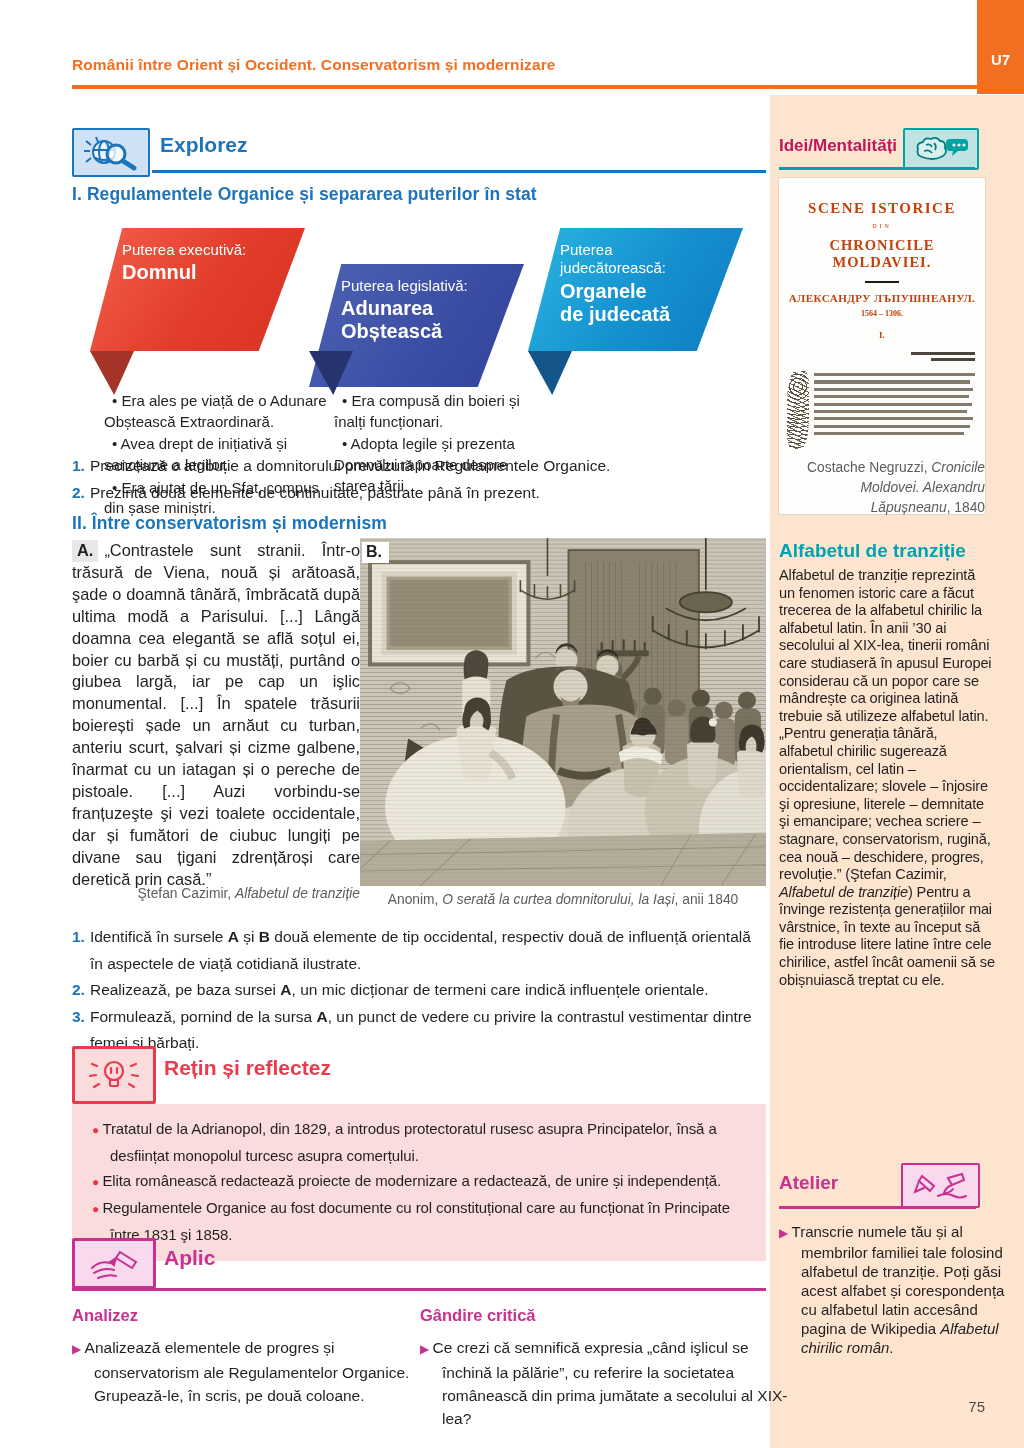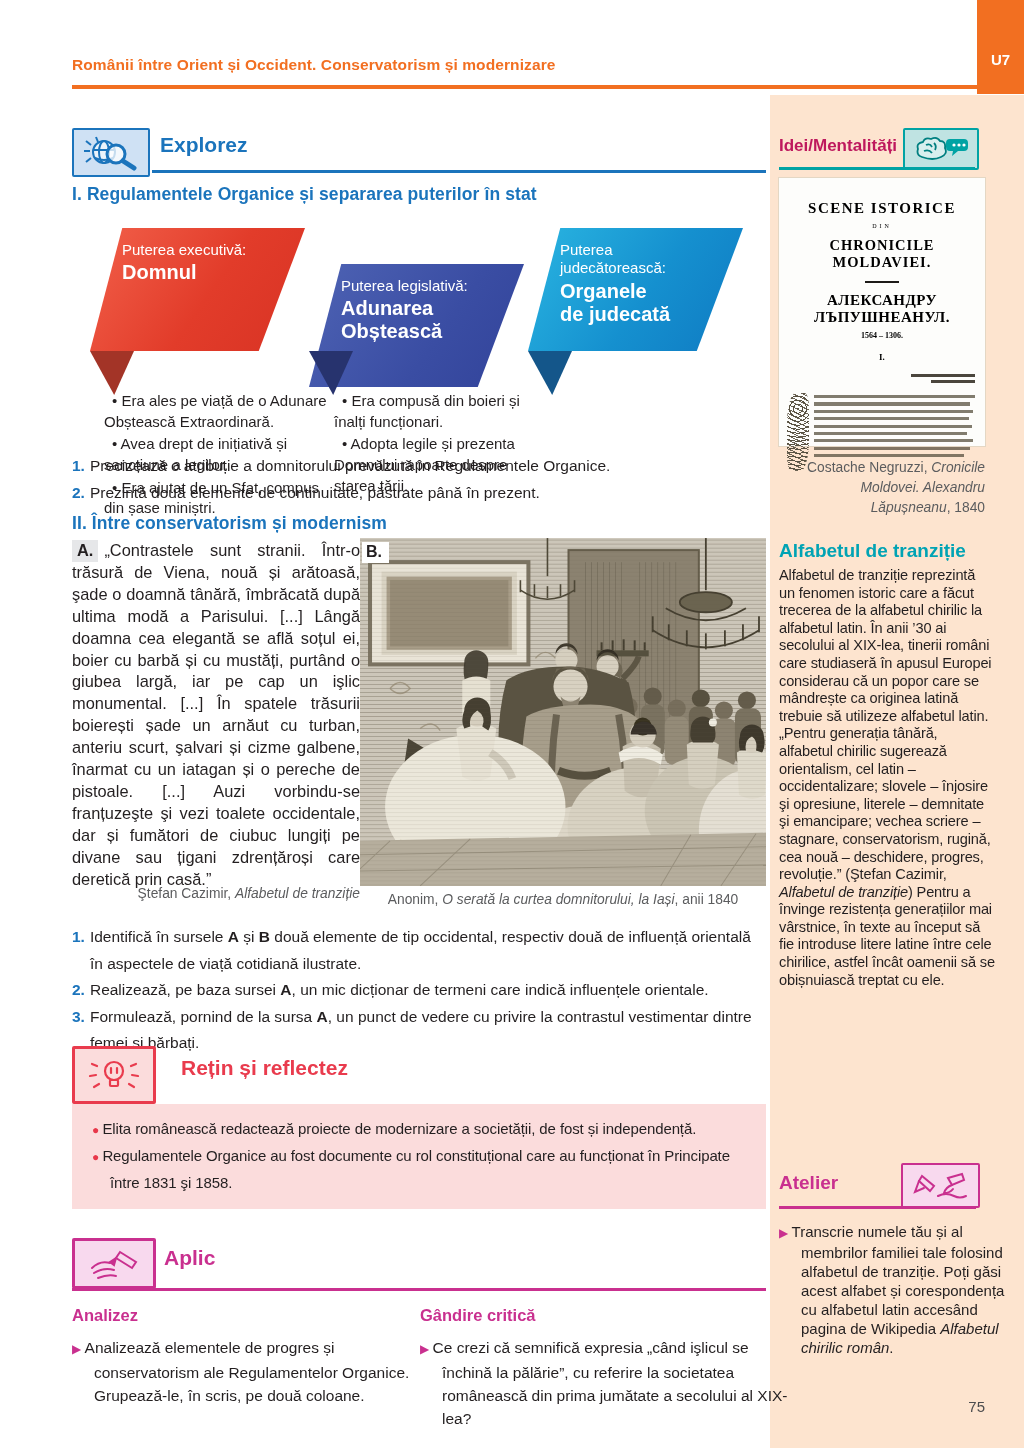--- a/index.html
+++ b/index.html
@@ -49,46 +49,46 @@
   .qtext{flex:1;}
 
   .srcA{left:0;top:422px;width:288px;font-size:16.4px;line-height:21.9px;text-align:justify;}
   .srclabel{display:inline-block;background:#e6e7e9;font-weight:700;padding:0 5px;margin-right:6px;}
   .capA{left:0;top:768px;width:288px;text-align:right;font-size:13.8px;color:#5b5c5e;}
   .imgB{left:288px;top:420px;width:406px;height:348px;}
   .blabel{left:290px;top:422px;background:#fff;font-weight:700;font-size:16px;padding:1px 7px 2px 4px;}
   .capB{left:288px;top:774px;width:406px;text-align:center;font-size:13.8px;color:#5b5c5e;}
 
   .retin-iconbox{left:0;top:928px;width:78px;height:52px;background:#fbdcdc;border:3px solid #e93b4d;}
-  .retin-title{left:92px;top:938px;font-size:21px;font-weight:700;color:#e93b4d;margin-left:17px;}
+  .retin-title{left:92px;top:938px;font-size:21px;font-weight:700;color:#e93b4d;}
   .retin-panel{left:0;top:986px;width:654px;background:#fbdcdc;padding:12px 20px 14px 20px;
                font-size:15px;line-height:25px;letter-spacing:-0.1px;}
   .retin-panel p{margin:0;padding-left:18px;text-indent:-18px;}
   .retin-panel p::before{content:"● ";color:#e8374a;font-size:12px;}
 
   .aplic-iconbox{left:0;top:1120px;width:78px;height:45px;background:#f8d9ee;border:3px solid #c9308f;}
   .aplic-title{left:92px;top:1128px;font-size:21px;font-weight:700;color:#c9308f;}
   .aplic-rule{left:0;top:1170px;width:694px;height:3px;background:#c9308f;}
   .col-h{font-size:16.5px;font-weight:700;color:#c9308f;}
   .an-h{left:0;top:1188px;} .gc-h{left:348px;top:1188px;}
   .arrow-item{font-size:15.5px;line-height:23px;padding-left:22px;text-indent:-22px;}
   .arrow-item::before{content:"▶ ";color:#c9308f;font-size:12px;}
   .an-i{left:0;top:1218px;width:330px;} .gc-i{left:348px;top:1218px;width:348px;}
 
   
   .tag-title{left:779px;top:136px;font-size:17px;font-weight:700;color:#be185d;}
   .tag-iconbox{left:903px;top:128px;width:72px;height:38px;background:#bfe3e2;border:2.5px solid #00a3a4;}
   .tag-rule{left:779px;top:167px;width:196px;height:3px;background:#00a3a4;}
-  .book{left:779px;top:178px;width:206px;height:268px;background:#fdfdfb;
-        font-family:"Liberation Serif",serif;color:#000000;text-align:center;box-shadow:0 0 0 1px #e4d7c4;}
+  .book{left:779px;top:178px;width:206px;height:336px;background:#fdfdfb;
+        font-family:"Liberation Serif",serif;color:#c2410c;text-align:center;box-shadow:0 0 0 1px #e4d7c4;}
   .bk1{margin-top:22px;font-size:15px;font-weight:700;letter-spacing:1.5px;}
   .bk2{margin-top:6px;font-size:6px;letter-spacing:3px;}
   .bk3{margin-top:8px;font-size:14.5px;font-weight:700;letter-spacing:1px;}
   .bkrule{width:34px;height:2px;background:#1d1b18;margin:10px auto 0 auto;}
-  .bk4{margin-top:9px;font-size:15px;font-weight:700;letter-spacing:.5px;}
+  .bk4{margin-top:9px;font-size:11px;font-weight:700;letter-spacing:.5px;}
   .bk5{margin-top:5px;font-size:8px;font-weight:700;}
   .bk6{margin-top:12px;font-size:9px;font-weight:700;}
   .bk-motto{margin:12px 10px 0 0;display:flex;flex-direction:column;align-items:flex-end;gap:3px;}
   .bk-motto span{display:block;height:3px;background:#4b463d;}
   .bk-par{display:flex;margin:10px 10px 0 8px;gap:5px;}
   .bk-orn{width:22px;height:78px;background:
      repeating-radial-gradient(circle at 50% 20%,#575040 0 1px,transparent 1px 4px),
      repeating-linear-gradient(25deg,#6b6354 0 1px,transparent 1px 4px);border-radius:40% 20% 40% 20%;}
   .bk-lines{flex:1;display:flex;flex-direction:column;gap:4.2px;padding-top:2px;}
   .bk-lines span{display:block;height:3.2px;background:#57503f;opacity:.75;}
@@ -369,21 +369,22 @@
             <line x1="4" y1="20" x2="10" y2="19"></line>
           <line x1="8" y1="31" x2="13" y2="28"></line>
           <line x1="50" y1="8" x2="45" y2="10"></line>
             <line x1="52" y1="20" x2="46" y2="19"></line>
           <line x1="48" y1="31" x2="43" y2="28"></line>
         </g>
       </svg>
     </div>
     <div class="abs retin-title">Rețin și reflectez</div>
     <div class="abs retin-panel">
-      <p>Elita românească redactează proiecte de modernizare a societății, de fost și independență.</p>
+      <p>Tratatul de la Adrianopol, din 1829, a introdus protectoratul rusesc asupra Principatelor, însă a desființat monopolul turcesc asupra comerțului.</p>
+      <p>Elita românească redactează proiecte de modernizare a redactează, de unire și independență.</p>
       <p>Regulamentele Organice au fost documente cu rol constituțional care au funcționat în Principate între 1831 şi 1858.</p>
     </div>
 
     <div class="abs iconbox aplic-iconbox">
       <svg width="56" height="32" viewBox="0 0 56 32">
         <g stroke="#c9308f" fill="none" stroke-width="2" stroke-linecap="round">
           <path d="M34 4 L50 14 L46 20 L30 10 Z"></path>
           <path d="M30 10 L24 14 L28 17 Z" fill="#c9308f"></path>
           <path d="M6 20 q8 -8 18 -5"></path>
           <path d="M8 25 q10 -6 20 -3"></path>

